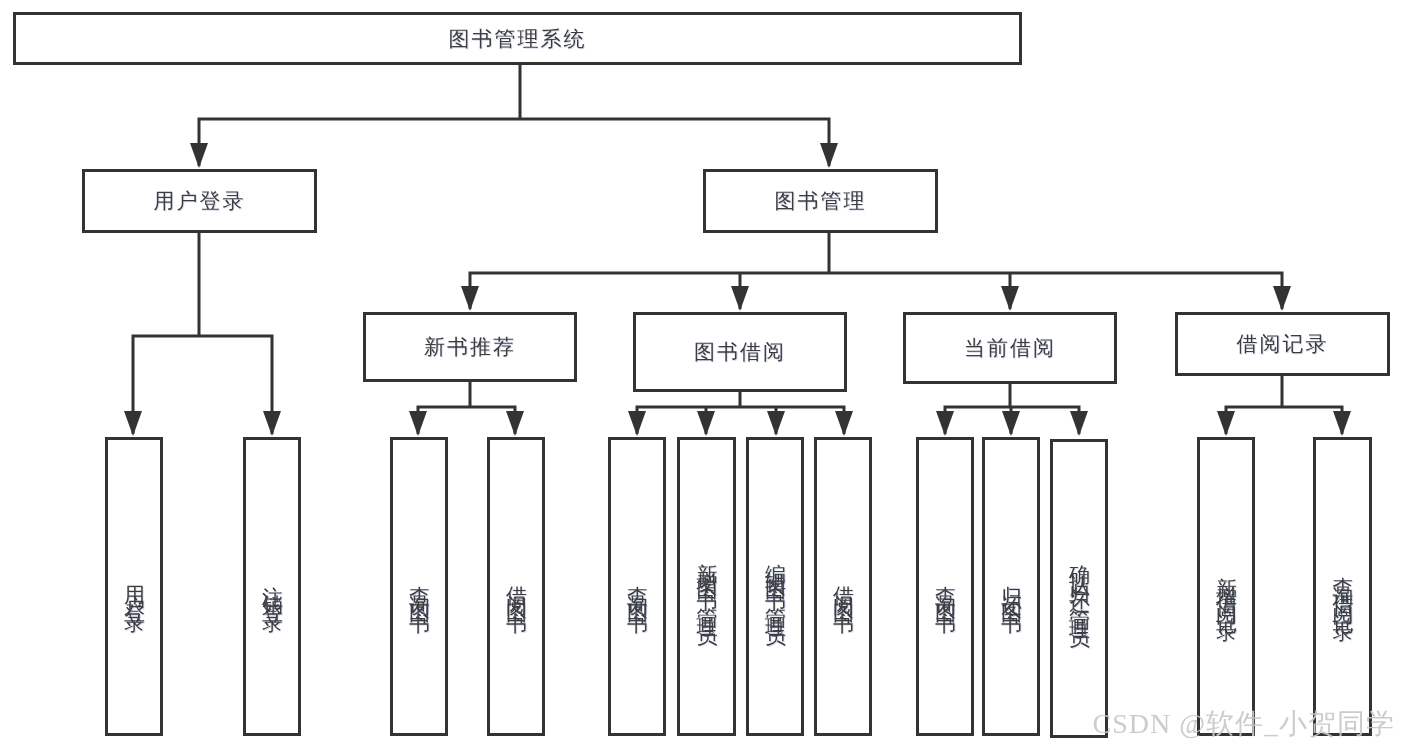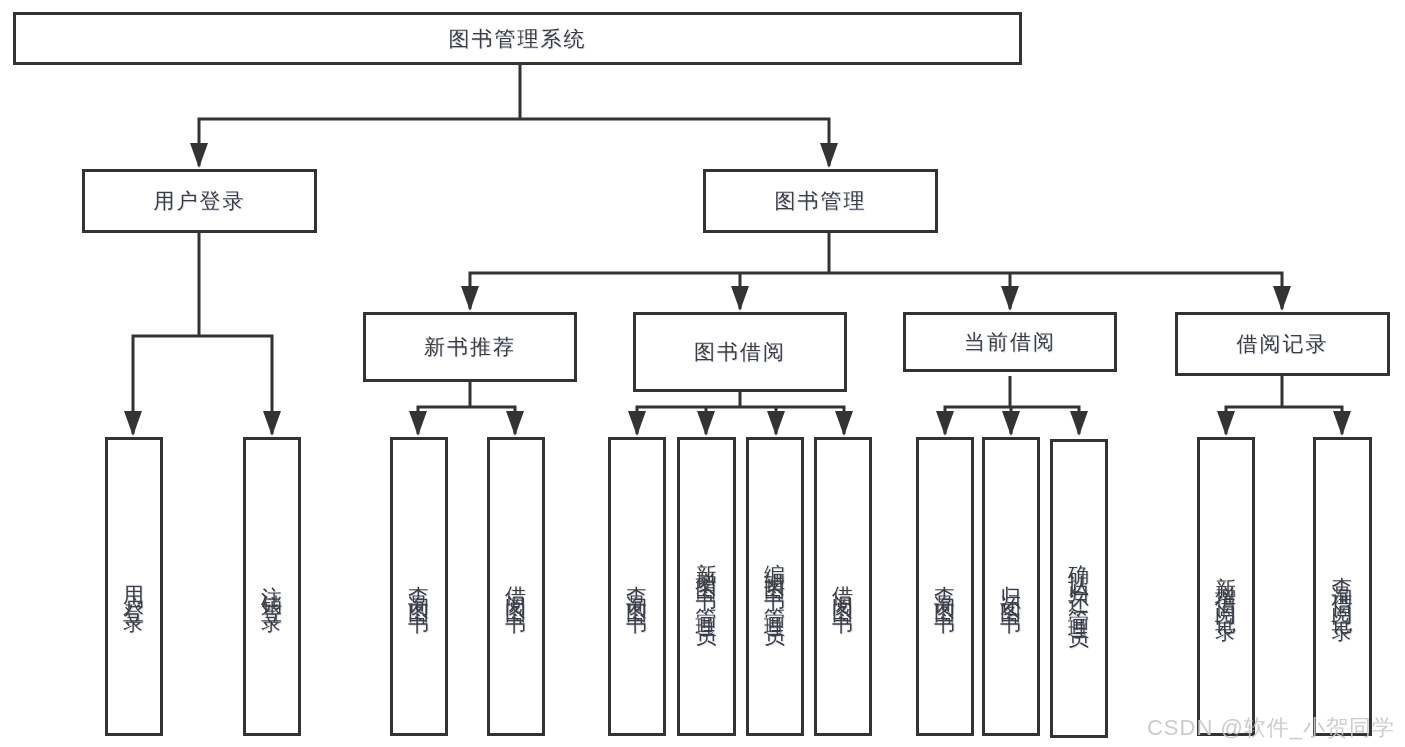--- a/index.html
+++ b/index.html
@@ -1,39 +1,39 @@
 <!DOCTYPE html>
 <html><head>
 <meta charset="utf-8">
 <style>
   html,body{margin:0;padding:0;background:#ffffff;}
   .canvas{
     position:relative;width:1405px;height:747px;background:#ffffff;
-    font-family:Liberation Sans, sans-serif;
+    font-family:Liberation Serif, serif;
     overflow:hidden;
     text-align:center;
   }
   svg.wires{position:absolute;left:0;top:0;z-index:0;}
   svg.wires path{stroke:#333333;stroke-width:3;fill:none;}
   svg.wires polygon{fill:#333333;stroke:none;}
   .hnode,.vnode{
     position:absolute;box-sizing:border-box;z-index:1;
     border:3px solid #333333;background:#ffffff;color:#3c3c41;
     display:flex;align-items:center;justify-content:center;
     text-shadow:1px 1px 0 rgba(110,140,200,0.25);
   }
   .hnode{font-size:21px;letter-spacing:2px;}
   .vnode{
     writing-mode:vertical-rl;text-orientation:mixed;
     font-size:21px;letter-spacing:9px;line-height:1;
     padding:4px 0;
   }
   .watermark{
     position:absolute;right:10px;bottom:4px;z-index:5;
-    font-size:22px;letter-spacing:1px;color:rgba(200,200,200,0.92);
+    font-size:28px;letter-spacing:1px;color:rgba(200,200,200,0.92);
     white-space:nowrap;
   }
 </style>
 </head>
 <body>
 
 <div class="canvas">
 
   <svg class="wires" width="1405" height="747" viewBox="0 0 1405 747">
     <g>
@@ -78,21 +78,21 @@
     </g>
   </svg>
 
   <div class="hnode" style="left:13px;top:12px;width:1009px;height:53px;">图书管理系统</div>
 
   <div class="hnode" style="left:82px;top:169px;width:235px;height:64px;">用户登录</div>
   <div class="hnode" style="left:703px;top:169px;width:235px;height:64px;">图书管理</div>
 
   <div class="hnode" style="left:363px;top:312px;width:214px;height:70px;">新书推荐</div>
   <div class="hnode" style="left:633px;top:312px;width:214px;height:80px;">图书借阅</div>
-  <div class="hnode" style="left:903px;top:312px;width:214px;height:60px;">当前借阅</div>
+  <div class="hnode" style="left:903px;top:312px;width:214px;height:72px;">当前借阅</div>
   <div class="hnode" style="left:1175px;top:312px;width:215px;height:64px;">借阅记录</div>
 
   <div class="vnode" style="left:105px;top:437px;width:58px;height:299px;">用户登录</div>
   <div class="vnode" style="left:243px;top:437px;width:58px;height:299px;">注销登录</div>
 
   <div class="vnode" style="left:390px;top:437px;width:58px;height:299px;">查询图书</div>
   <div class="vnode" style="left:487px;top:437px;width:58px;height:299px;">借阅图书</div>
 
   <div class="vnode" style="left:608px;top:437px;width:58px;height:299px;">查询图书</div>
   <div class="vnode" style="left:677px;top:437px;width:59px;height:299px;">新增图书（管理员）</div>

